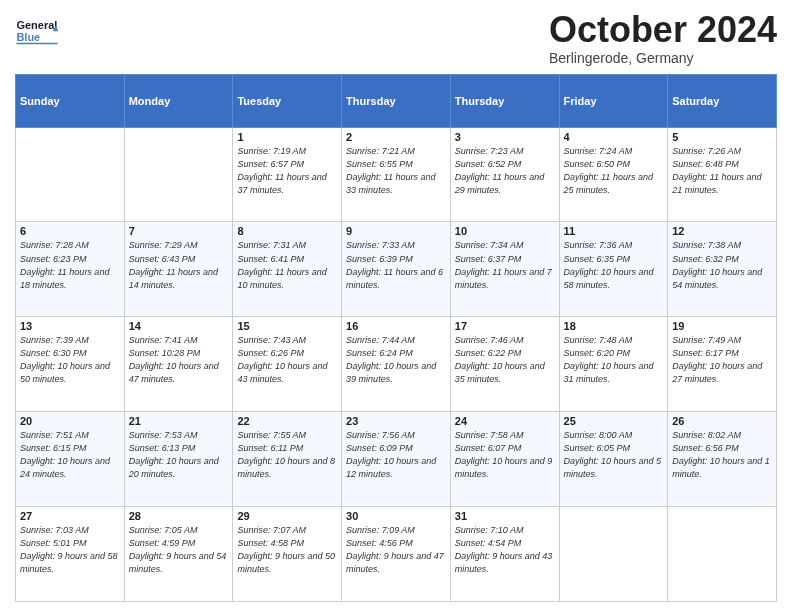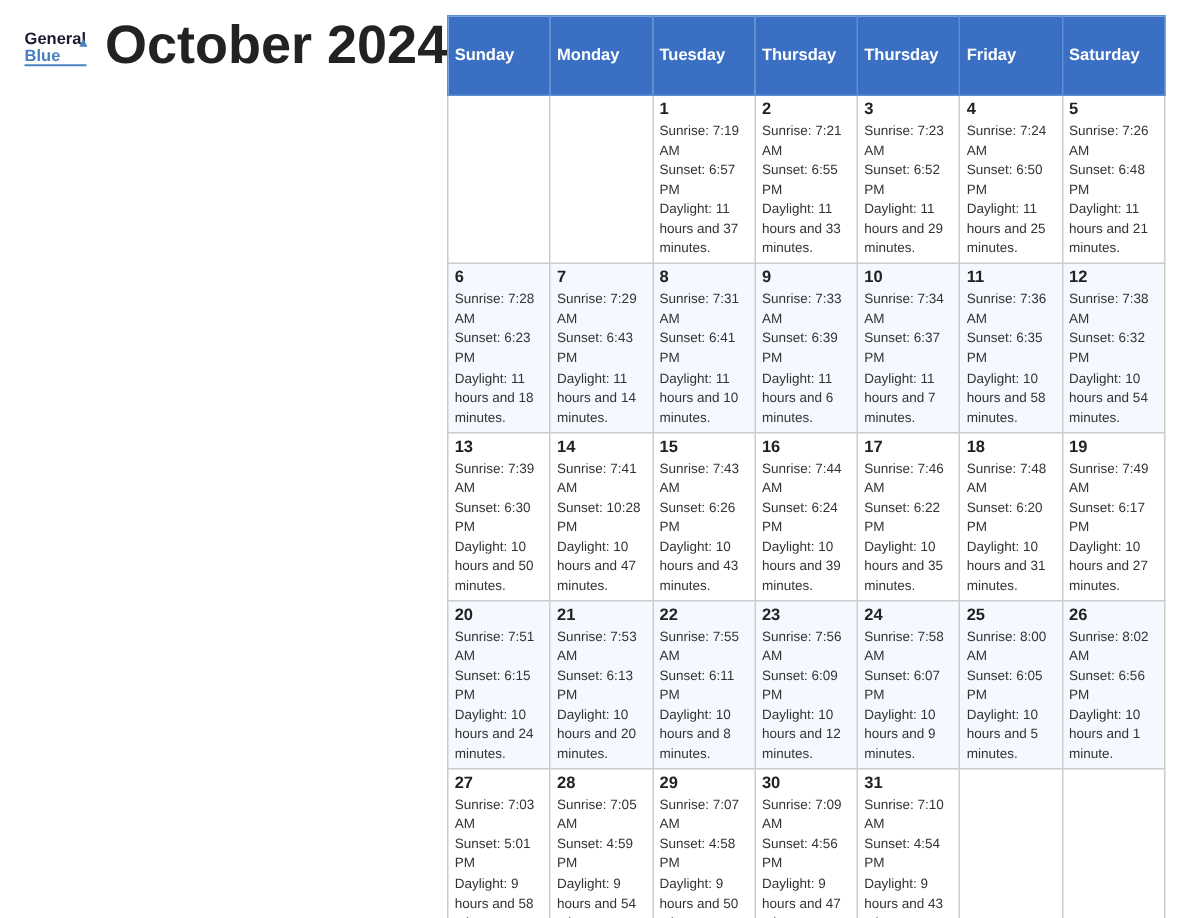--- a/index.html
+++ b/index.html
@@ -8,21 +8,21 @@
       background: #fff;
       width: 792px;
       height: 612px;
       overflow: hidden;
     }
     .container {
       width: 792px;
       height: 612px;
       padding: 10px 15px;
       display: flex;
-      flex-direction: row;
+      flex-direction: column;
     }
     .header {
       display: flex;
       justify-content: space-between;
       align-items: flex-start;
       margin-bottom: 8px;
     }
     .title-block {
       text-align: left;
     }
@@ -67,20 +67,21 @@
       font-size: 11px;
       font-weight: bold;
       color: #222;
       display: block;
       margin-bottom: 2px;
     }
     .day-info {
       line-height: 1.45;
       font-size: 9px;
       color: #333;
+      font-style: italic;
     }
     .logo-container {
       display: flex;
       align-items: center;
       gap: 4px;
     }
     .logo-svg {
       width: 55px;
       height: 45px;
     }
@@ -93,20 +94,21 @@
     <div class="logo-container">
       <svg class="logo-svg" viewBox="0 0 80 60" xmlns="http://www.w3.org/2000/svg">
         <text x="2" y="25" font-family="Arial" font-size="16" font-weight="bold" fill="#1a1a2e">General</text>
         <text x="2" y="42" font-family="Arial" font-size="16" font-weight="bold" fill="#4a7fc1">Blue</text>
         <polygon points="55,28 63,28 59,20" fill="#4a7fc1"></polygon>
         <line x1="2" y1="46" x2="62" y2="46" stroke="#4a7fc1" stroke-width="2"></line>
       </svg>
     </div>
     <div class="title-block">
       <div class="month-title">October 2024</div>
+      <div class="location">Berlingerode, Germany</div>
     </div>
   </div>
 
   <table class="calendar">
     <thead>
       <tr>
         <th>Sunday</th>
         <th>Monday</th>
         <th>Tuesday</th>
         <th>Thursday</th>

